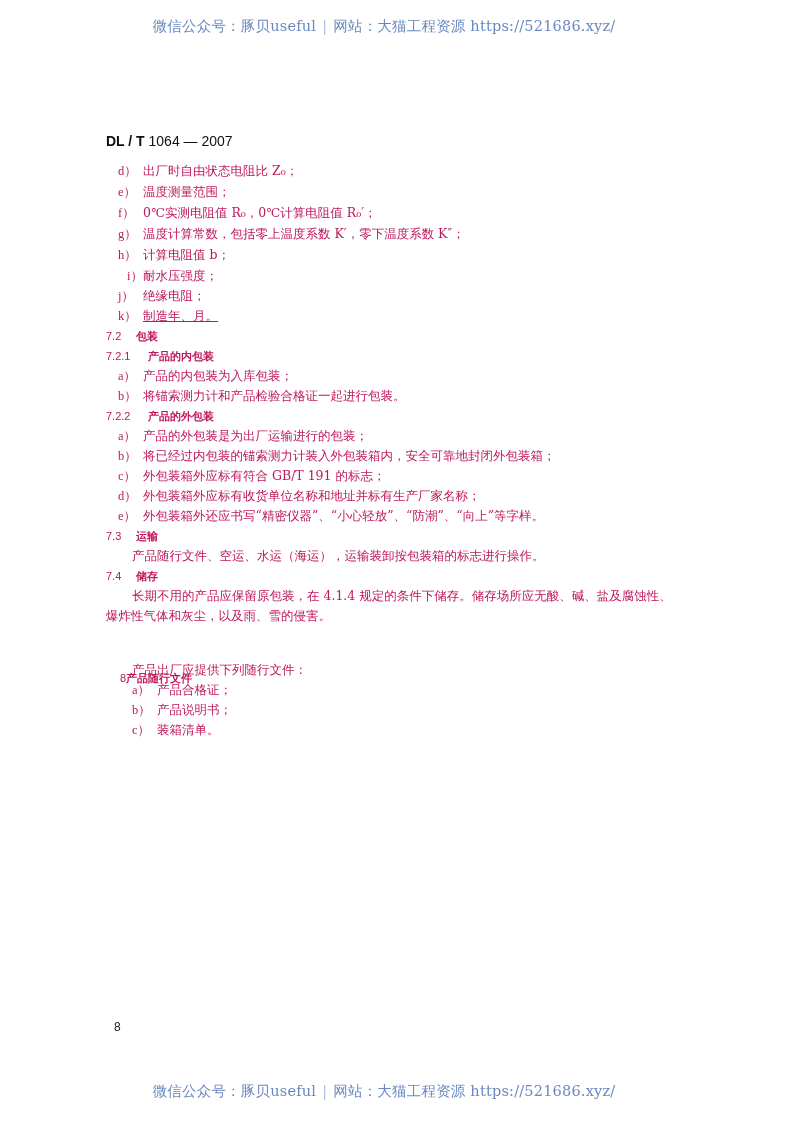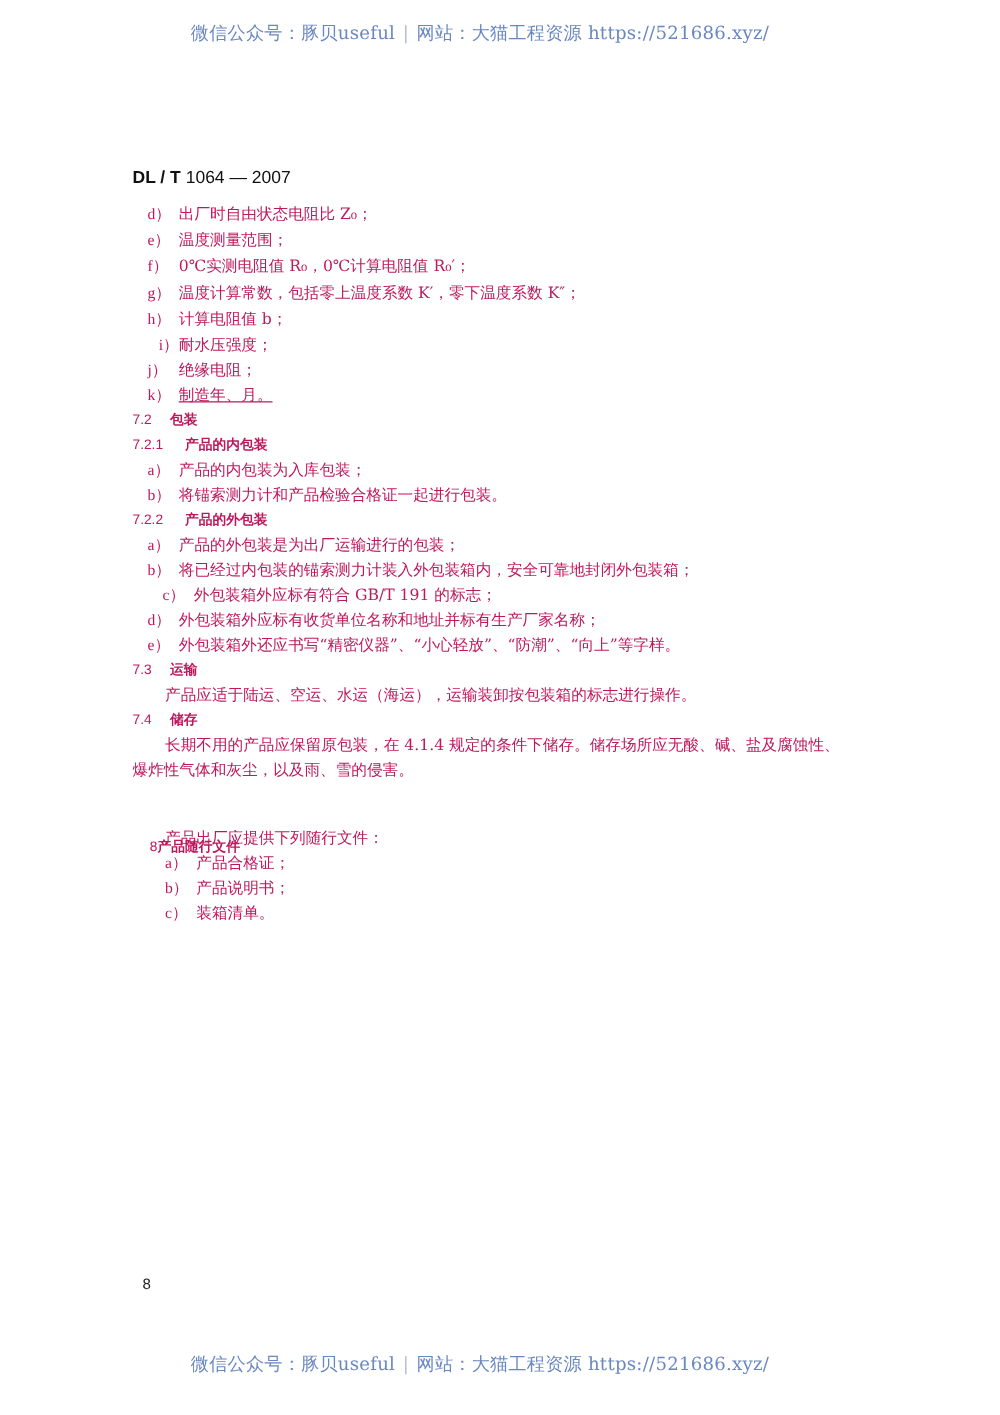--- a/index.html
+++ b/index.html
@@ -131,34 +131,34 @@
 
 <div class="line heading" style="left:106px; top:408px;">
   <span class="hnum" style="width:42px;">7.2.2</span><span>产品的外包装</span>
 </div>
 <div class="line item" style="left:118px; top:428px;">
   <span class="label">a）</span><span>产品的外包装是为出厂运输进行的包装；</span>
 </div>
 <div class="line item" style="left:118px; top:448px;">
   <span class="label">b）</span><span>将已经过内包装的锚索测力计装入外包装箱内，安全可靠地封闭外包装箱；</span>
 </div>
-<div class="line item" style="left:130px; top:468px;">
+<div class="line item" style="left:118px; top:468px;">
   <span class="label">c）</span><span>外包装箱外应标有符合 GB/T 191 的标志；</span>
 </div>
 <div class="line item" style="left:118px; top:488px;">
   <span class="label">d）</span><span>外包装箱外应标有收货单位名称和地址并标有生产厂家名称；</span>
 </div>
 <div class="line item" style="left:118px; top:508px;">
   <span class="label">e）</span><span>外包装箱外还应书写“精密仪器”、“小心轻放”、“防潮”、“向上”等字样。</span>
 </div>
 
 <div class="line heading" style="left:106px; top:528px;">
   <span class="hnum" style="width:30px;">7.3</span><span>运输</span>
 </div>
-<div class="line para" style="top:548px;">产品应适于陆运、空运、水运（海运），运输装卸按包装箱的标志进行操作。</div>
+<div class="line para" style="top:548px;">产品随行文件、空运、水运（海运），运输装卸按包装箱的标志进行操作。</div>
 
 <div class="line heading" style="left:106px; top:568px;">
   <span class="hnum" style="width:30px;">7.4</span><span>储存</span>
 </div>
 <div class="line para" style="top:588px;">长期不用的产品应保留原包装，在 4.1.4 规定的条件下储存。储存场所应无酸、碱、盐及腐蚀性、</div>
 <div class="line para-cont" style="top:608px;">爆炸性气体和灰尘，以及雨、雪的侵害。</div>
 
 <div class="line heading" style="left:106px; top:670px;text-align:right;">
   <span class="hnum" style="width:20px;">8</span><span>产品随行文件</span>
 </div>

